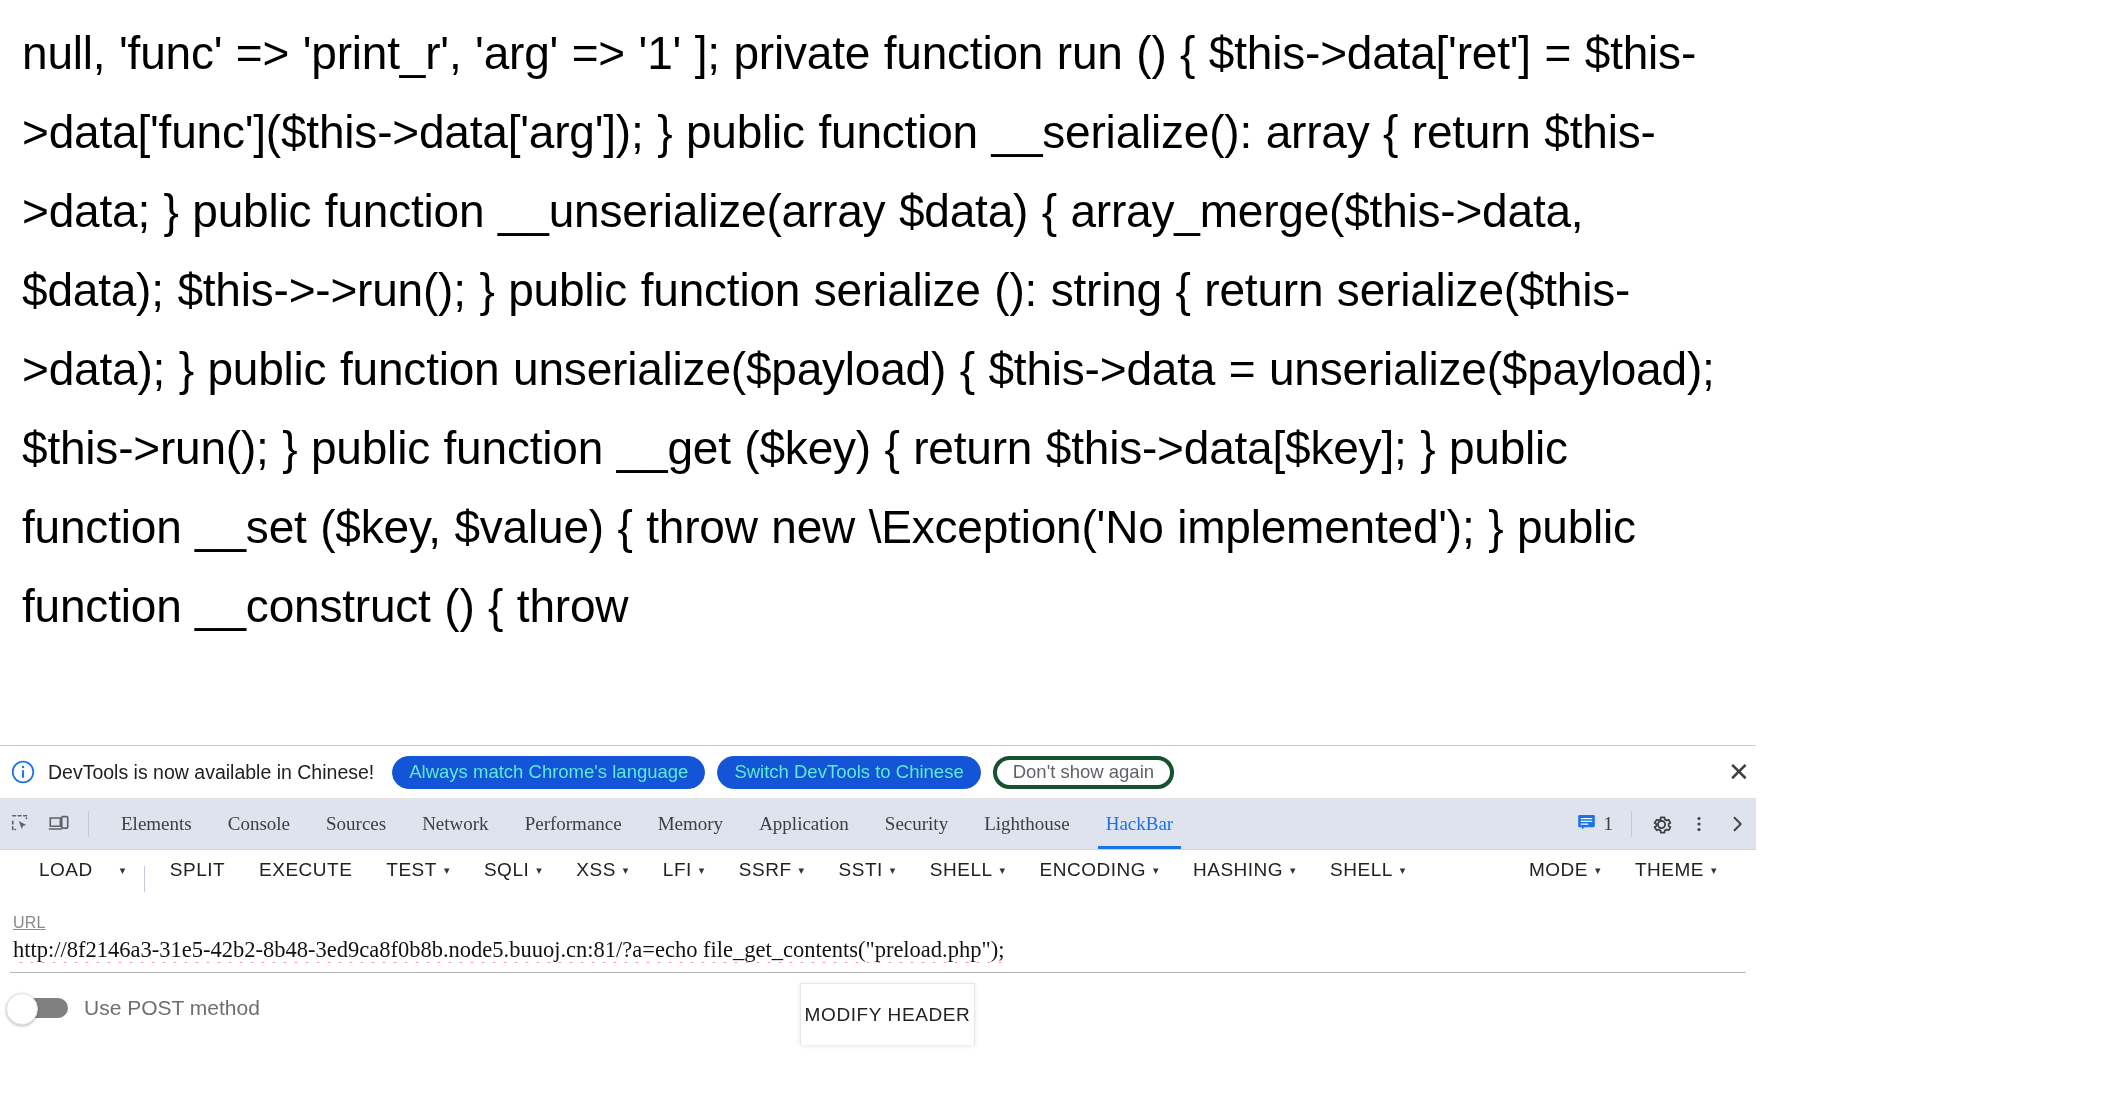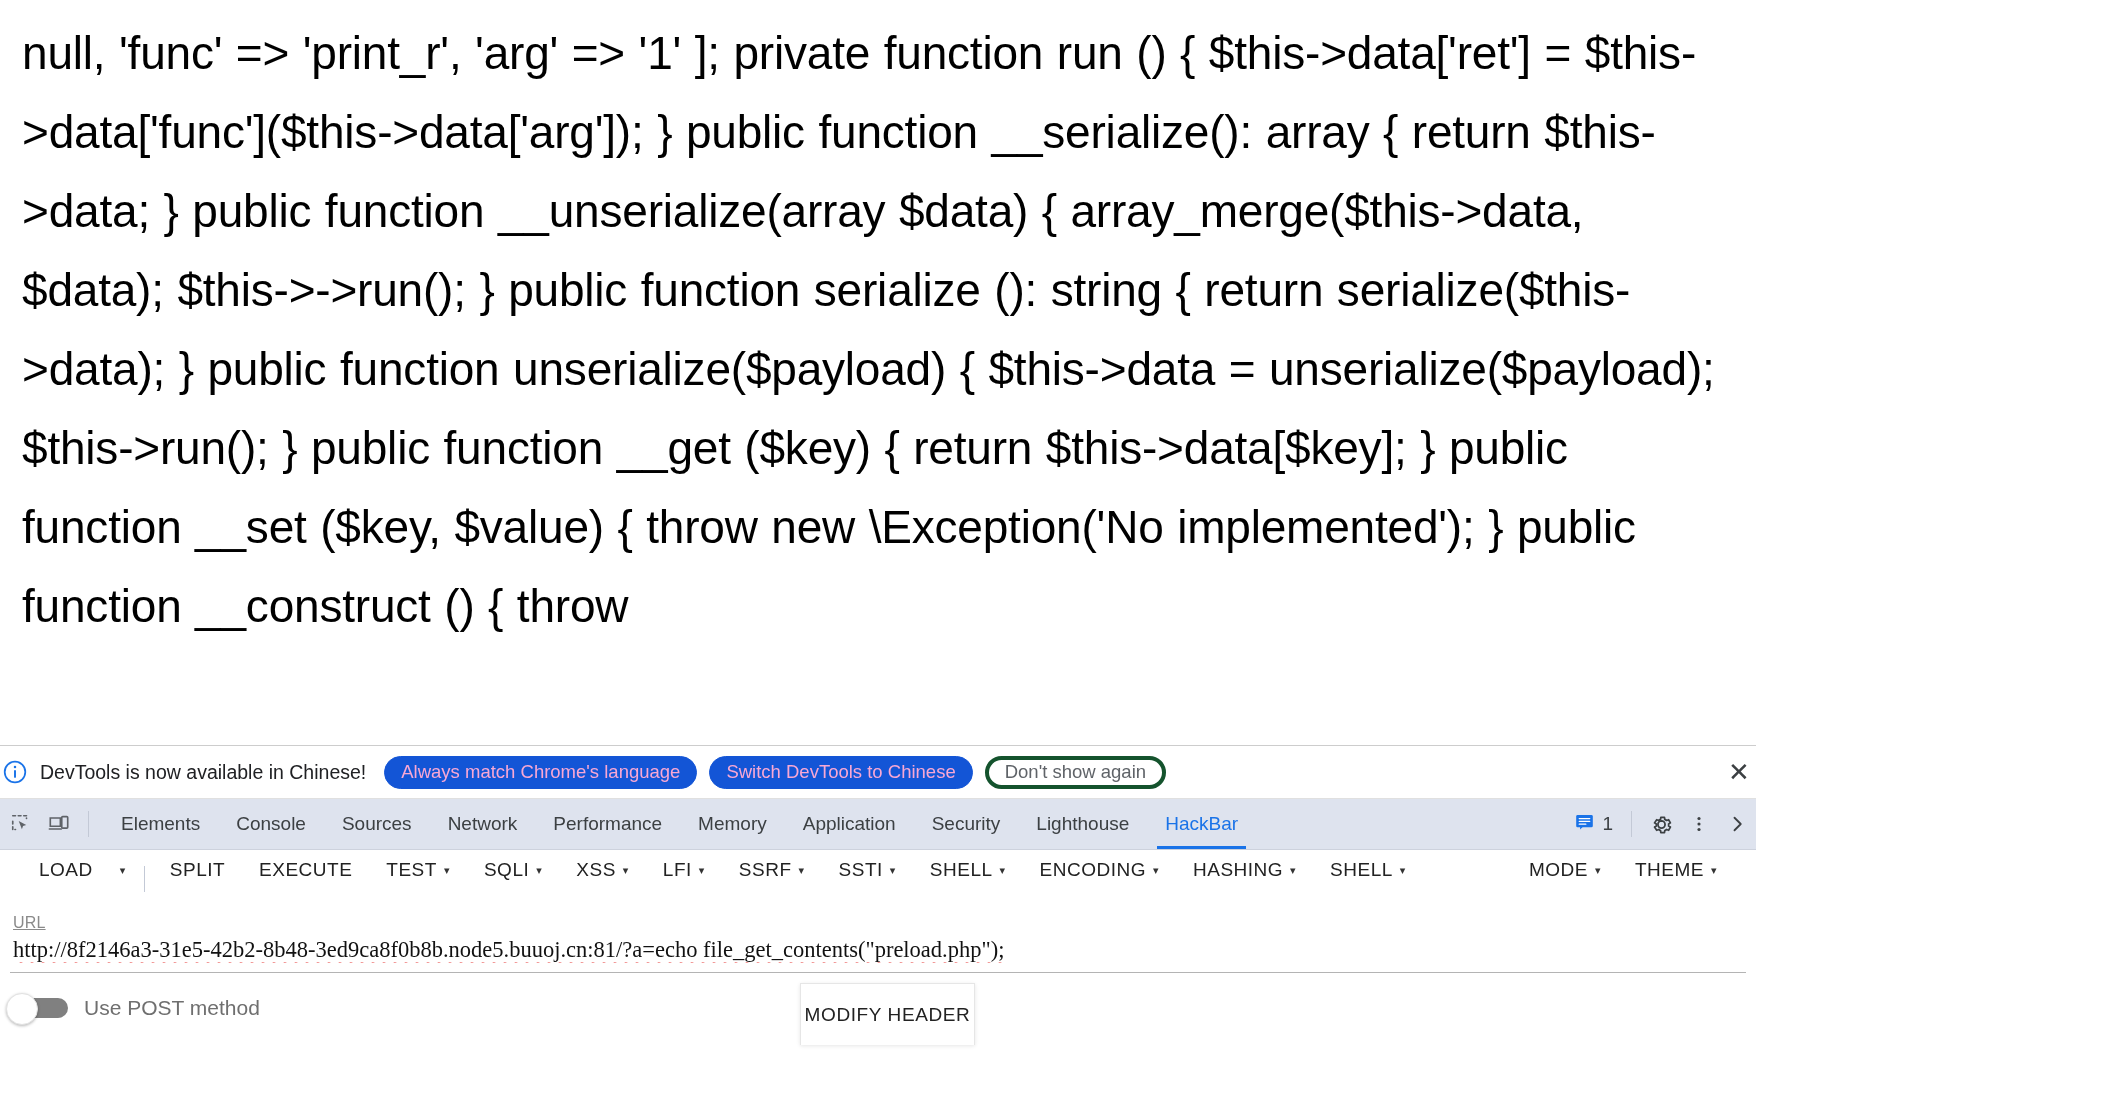--- a/index.html
+++ b/index.html
@@ -54,21 +54,21 @@
   }
 
   
   .infobar {
     position: relative;
     display: flex;
     align-items: center;
     gap: 12px;
     height: 52px;
     min-height: 52px;
-    padding: 0 16px 0 2px;
+    padding: 0 16px 0 10px;
     background: #ffffff;
     border-bottom: 1px solid #e0e0e0;
     font-size: 19px;
     color: #202124;
   }
   .infobar-icon {
     flex: 0 0 auto;
     width: 26px;
     height: 26px;
     display: block;
@@ -88,21 +88,21 @@
     border-radius: 17px;
     font-size: 18.5px;
     font-family: "Liberation Sans", sans-serif;
     white-space: nowrap;
     cursor: pointer;
     box-sizing: border-box;
   }
   .pill-primary {
     background: #1a56db;
     background: #1355d6;
-    color: #f9a8d4;
+    color: #5eead4;
     border: 1px solid #1355d6;
   }
   .pill-ghost {
     background: #ffffff;
     color: #5f6368;
     border: 4px solid #14532d;
   }
   .infobar-close {
     position: absolute;
     right: 2px;
@@ -122,20 +122,21 @@
 
   
   .tabstrip {
     display: flex;
     align-items: stretch;
     height: 50px;
     min-height: 50px;
     background: #dee3ee;
     border-bottom: 1px solid #cdd2dd;
     position: relative;
+    font-family: Liberation Serif, serif;
   }
   .tabstrip-left {
     display: flex;
     align-items: center;
     padding: 0 6px 0 4px;
     gap: 4px;
   }
   .tool-btn {
     width: 34px;
     height: 34px;

